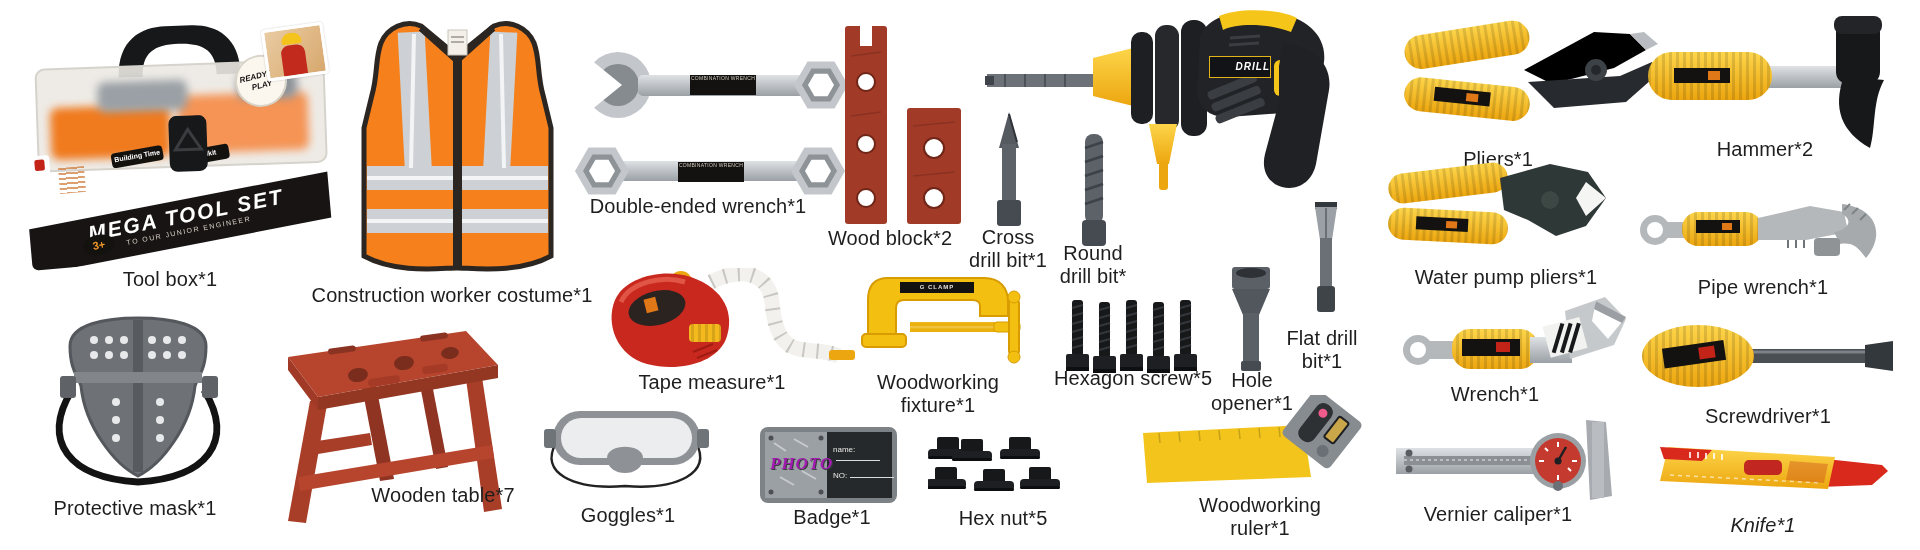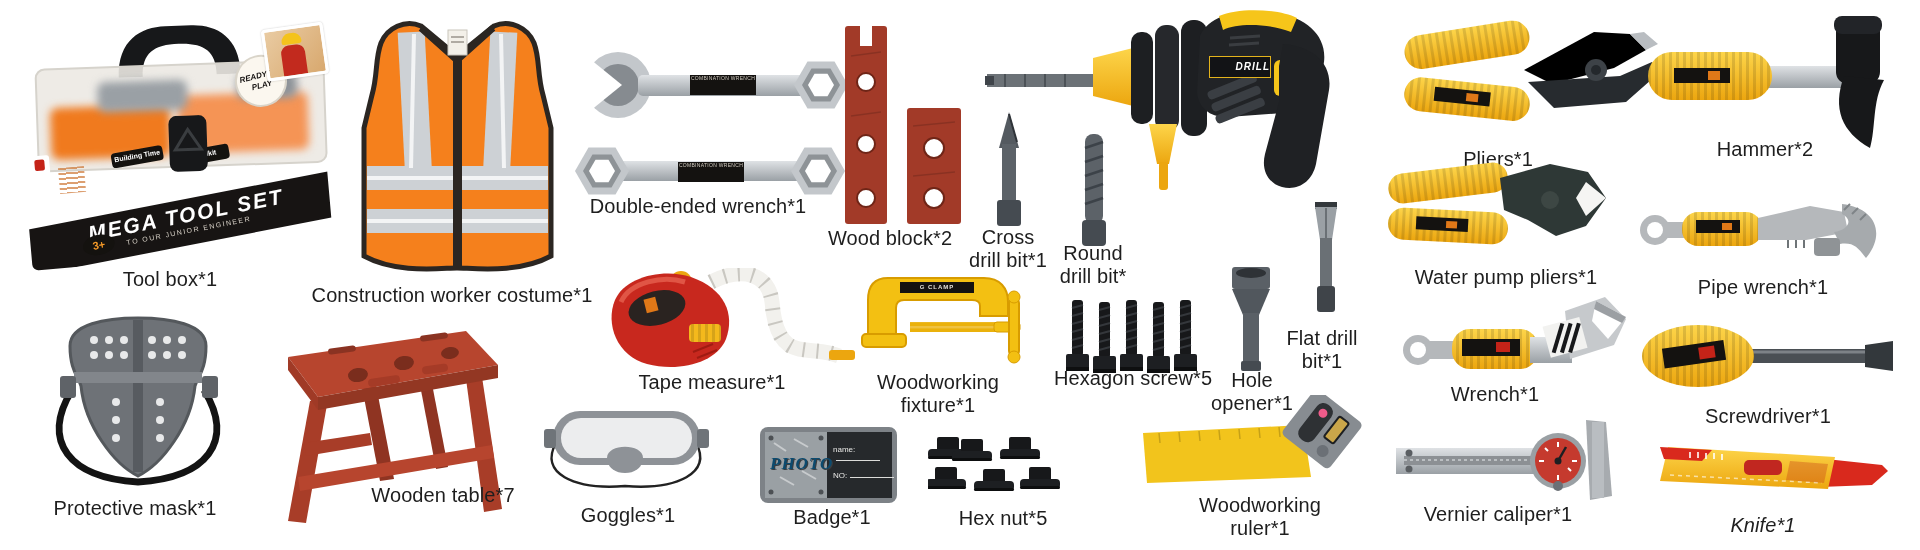--- a/index.html
+++ b/index.html
@@ -40,21 +40,21 @@
   .tb-logo i{display:block;width:10px;height:11px;background:#c42318;border-radius:2px;}
   .tb-vents{position:absolute;left:34px;top:20px;width:26px;height:26px;
             background:repeating-linear-gradient(180deg,#c55f12 0 2px,transparent 2px 5px);opacity:.6;}
   .drill-badge{position:absolute;background:#121316;border:1px solid #e3b31c;color:#fff;
                font-size:10px;font-weight:bold;font-style:italic;letter-spacing:1px;text-align:right;}
   .clamp-tag{position:absolute;background:#141210;color:#e6e2da;font-size:6px;font-weight:bold;
              letter-spacing:1px;text-align:center;line-height:1.1;padding:2px 0;}
   .wrench-tag{position:absolute;background:#141210;color:#cfc9be;font-size:5px;line-height:1.15;
               text-align:center;padding:1px 0;letter-spacing:.3px;}
   .badge-photo{font-family:"Liberation Serif",serif;font-weight:bold;font-style:italic;
-               color:#0c4a6e;font-size:17px;letter-spacing:1px;text-shadow:1px 1px 0 #3a3d40;}
+               color:#a21caf;font-size:17px;letter-spacing:1px;text-shadow:1px 1px 0 #3a3d40;}
   .badge-line{color:#e8e8e6;font-size:8px;}
   .badge-line .rule{display:inline-block;width:44px;border-bottom:1px solid #dcdcda;margin-left:3px;}
 </style>
 </head>
 <body>
 
 <div class="canvas">
 
   <svg width="0" height="0" style="position:absolute">
     <defs>

